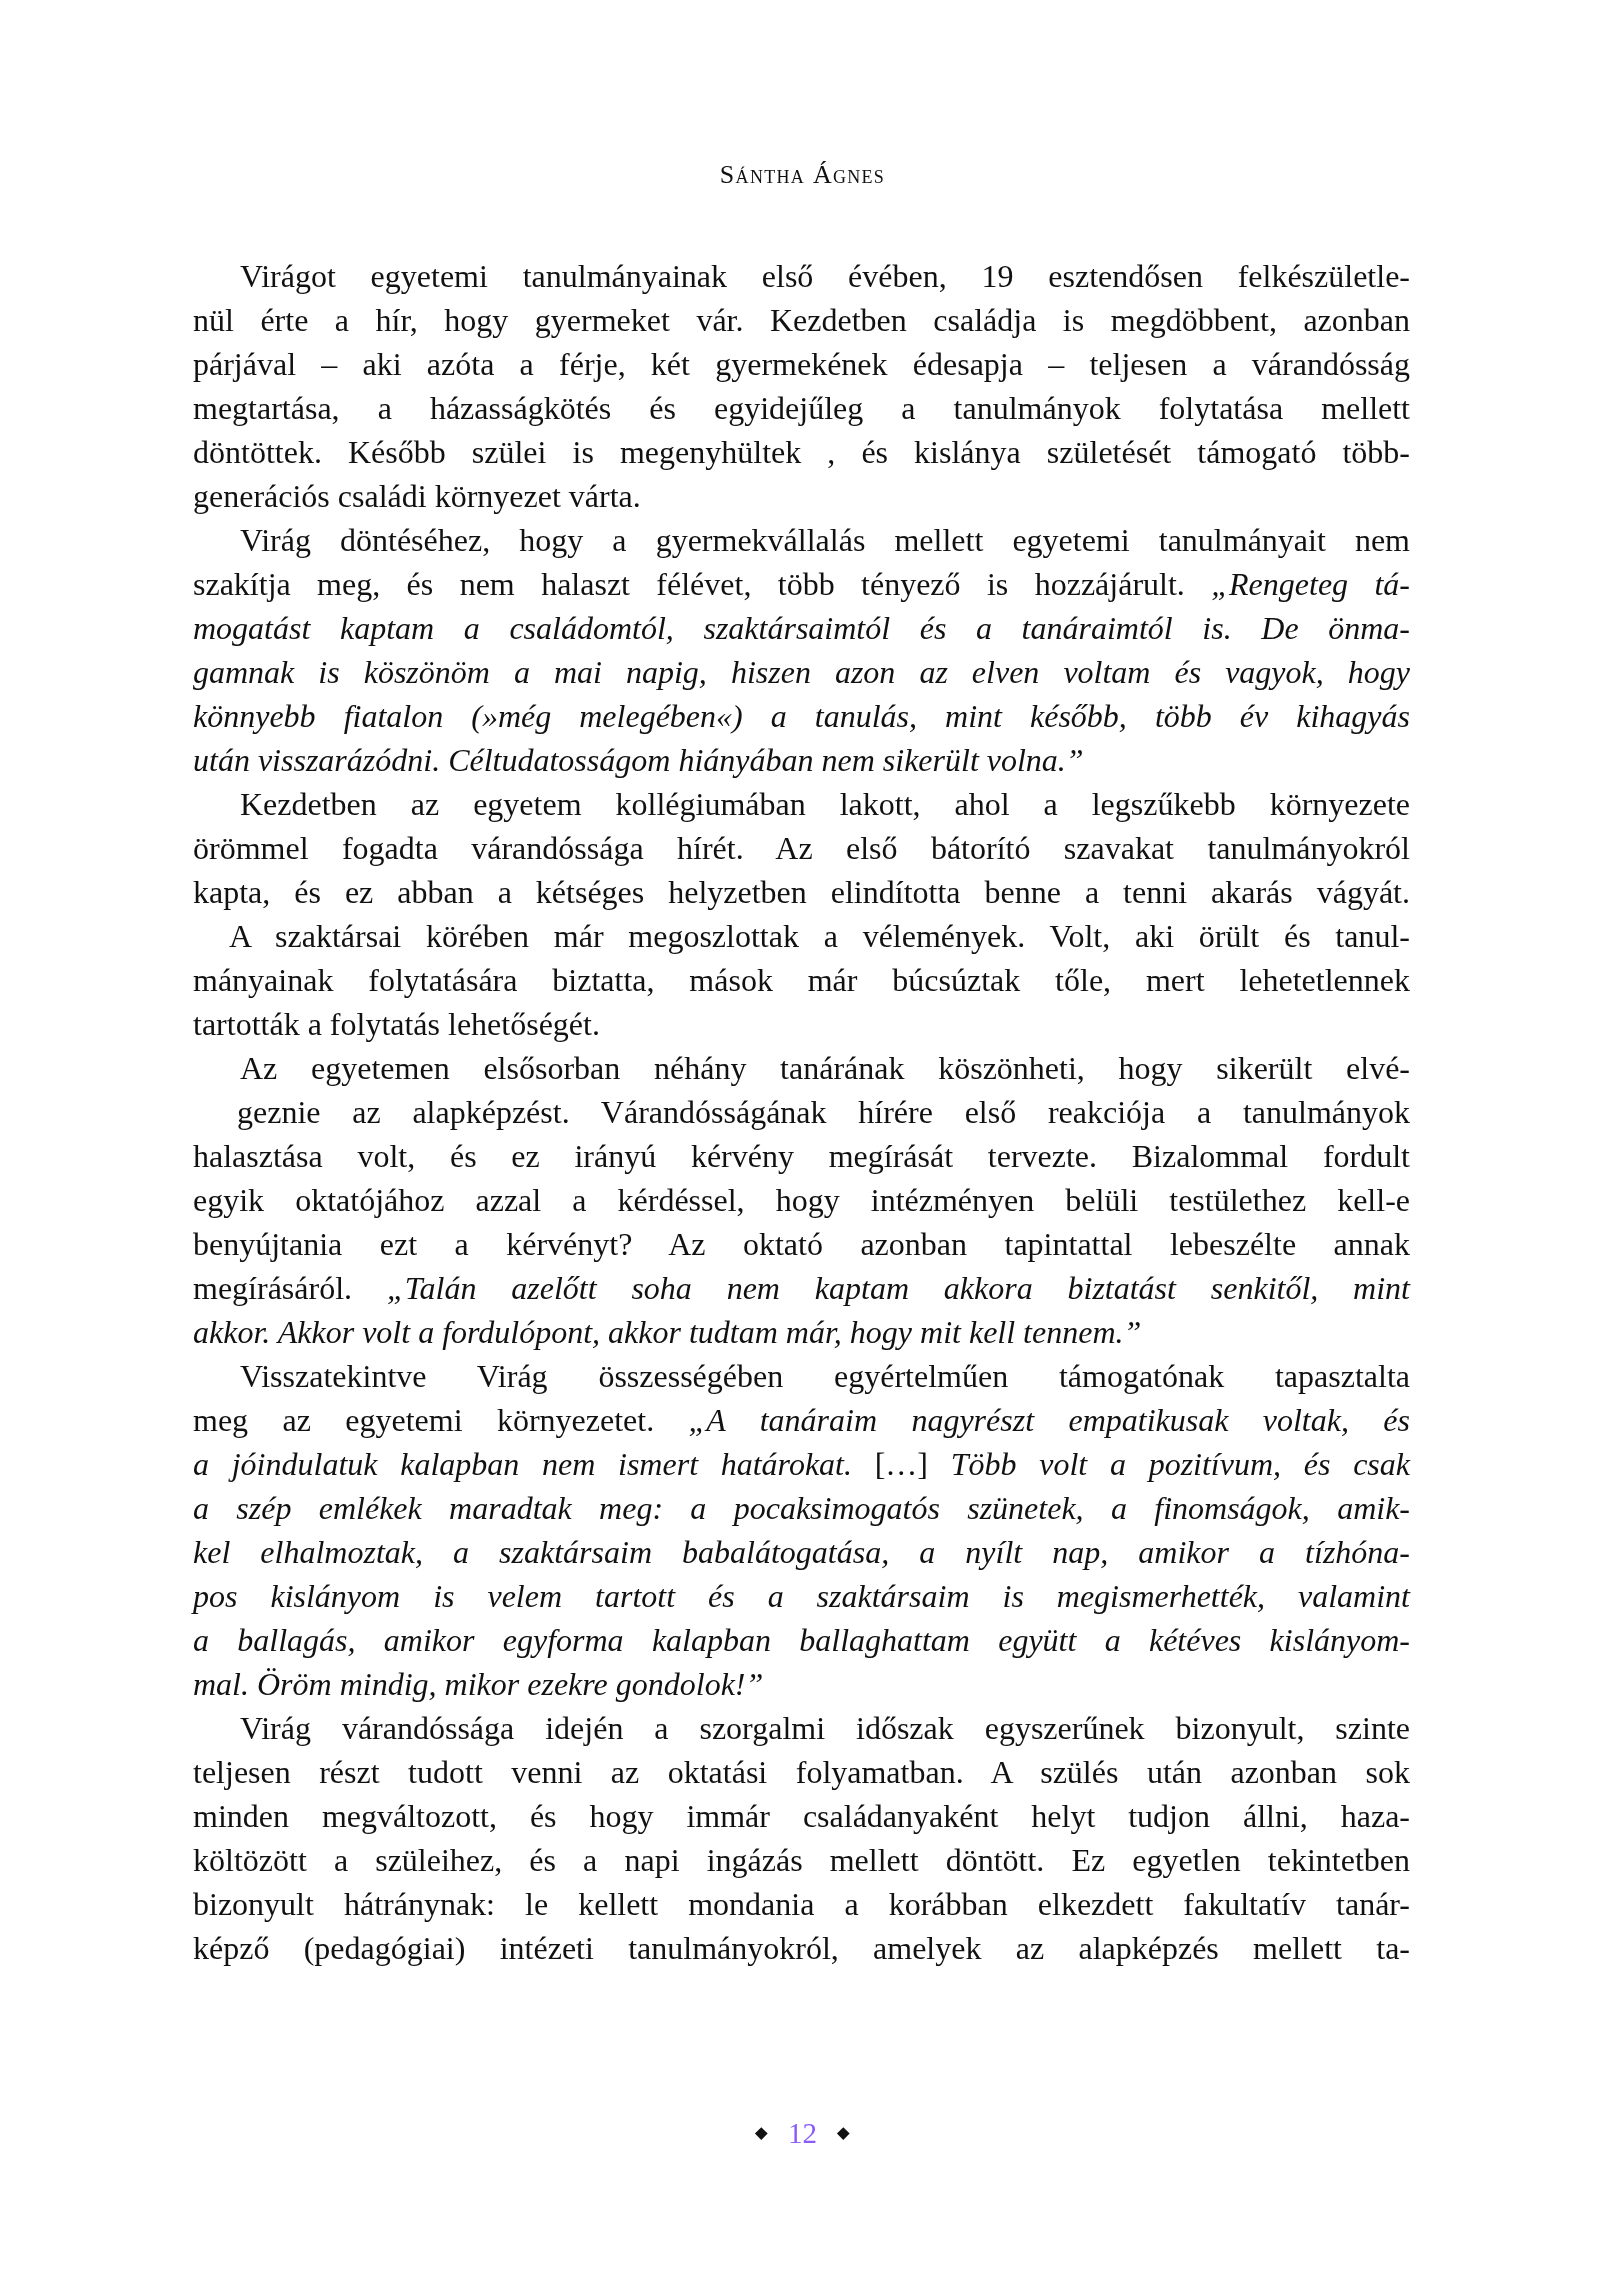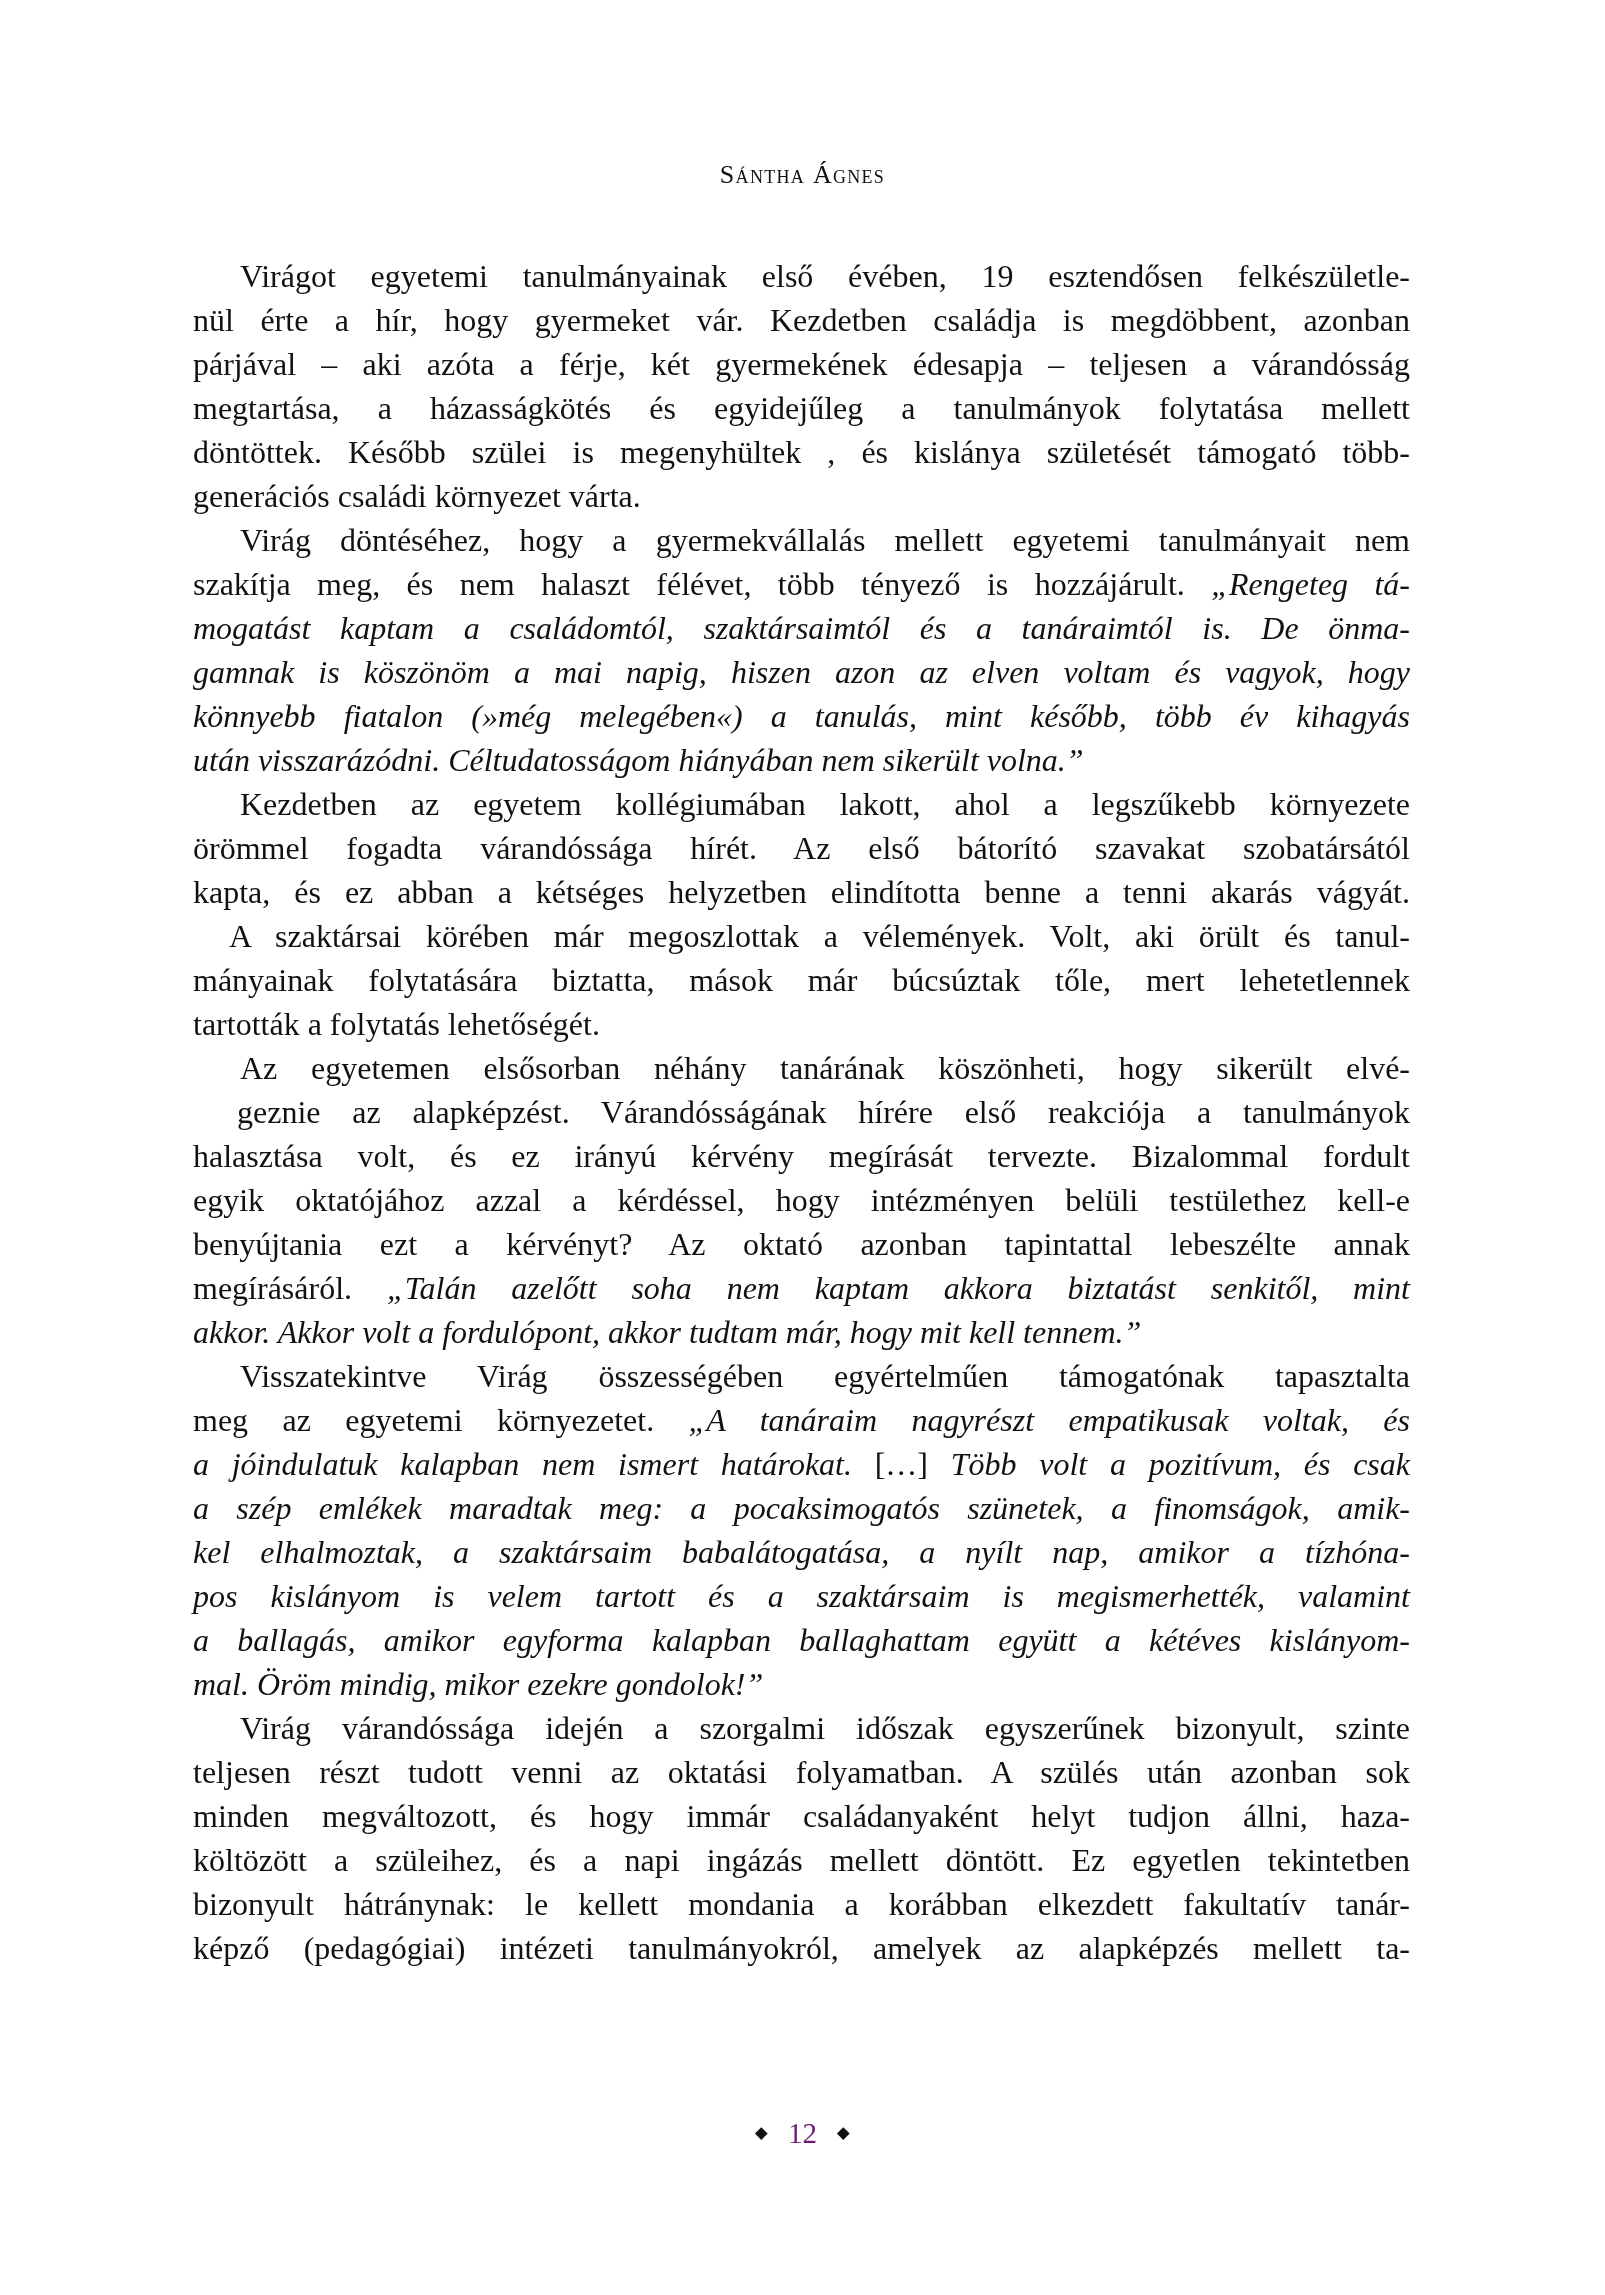--- a/index.html
+++ b/index.html
@@ -14,21 +14,21 @@
     position: absolute; left: 193px; top: 254px; width: 1217px;
     font-family: "Liberation Serif", "DejaVu Serif", serif;
     font-size: 32px; line-height: 44px; color: #111;
   }
   .line { display: block; height: 44px; white-space: nowrap; text-align: justify; text-align-last: justify; }
   .line.last { text-align-last: left; }
   .line.indent { padding-left: 47px; }
   .run-i { font-style: italic; }
   .folio {
     position: absolute; top: 2117px; left: 0; width: 1605px; text-align: center;
-    font-family: "Liberation Serif", "DejaVu Serif", serif; font-size: 29px; color: #701a75;
+    font-family: "Liberation Serif", "DejaVu Serif", serif; font-size: 29px; color: #8b5cf6;
   }
   .folio .bullet { display: inline-block; width: 8.6px; height: 8.6px; background: #111; transform: rotate(45deg); vertical-align: middle; margin: 0 22.4px; position: relative; top: -2.6px; }
 </style>
 </head>
 <body>
 
 <div class="page">
   <div class="running-head">Sántha Ágnes</div>
   <div class="body-text" id="body-text">
       <div>
@@ -42,21 +42,21 @@
       <div>
         <span class="line indent" style="white-space: normal;"><span>Virág döntéséhez, hogy a gyermekvállalás mellett egyetemi tanulmányait nem</span></span>
         <span class="line" style="white-space: normal;"><span>szakítja meg, és nem halaszt félévet, több tényező is hozzájárult. </span><span class="run-i">„Rengeteg tá-</span></span>
         <span class="line" style="white-space: normal;"><span class="run-i">mogatást kaptam a családomtól, szaktársaimtól és a tanáraimtól is. De önma-</span></span>
         <span class="line" style="white-space: normal;"><span class="run-i">gamnak is köszönöm a mai napig, hiszen azon az elven voltam és vagyok, hogy</span></span>
         <span class="line" style="white-space: normal;"><span class="run-i">könnyebb fiatalon (»még melegében«) a tanulás, mint később, több év kihagyás</span></span>
         <span class="line last" style="white-space: nowrap;"><span class="run-i">után visszarázódni. Céltudatosságom hiányában nem sikerült volna.”</span></span>
       </div>
       <div>
         <span class="line indent" style="white-space: normal;"><span>Kezdetben az egyetem kollégiumában lakott, ahol a legszűkebb környezete</span></span>
-        <span class="line" style="white-space: normal;"><span>örömmel fogadta várandóssága hírét. Az első bátorító szavakat szobatársától</span></span>
+        <span class="line" style="white-space: normal;"><span>örömmel fogadta várandóssága hírét. Az első bátorító szavakat tanulmányokról</span></span>
         <span class="line" style="white-space: normal; font-family: Liberation Serif, serif;"><span>kapta, és ez abban a kétséges helyzetben elindította benne a tenni akarás vágyát.</span></span>
         <span class="line" style="white-space: normal; margin-left: 36px;"><span>A szaktársai körében már megoszlottak a vélemények. Volt, aki örült és tanul-</span></span>
         <span class="line" style="white-space: normal;"><span>mányainak folytatására biztatta, mások már búcsúztak tőle, mert lehetetlennek</span></span>
         <span class="line last" style="white-space: nowrap;"><span>tartották a folytatás lehetőségét.</span></span>
       </div>
       <div>
         <span class="line indent" style="white-space: normal;"><span>Az egyetemen elsősorban néhány tanárának köszönheti, hogy sikerült elvé-</span></span>
         <span class="line" style="white-space: normal; margin-left: 44px;"><span>geznie az alapképzést. Várandósságának hírére első reakciója a tanulmányok</span></span>
         <span class="line" style="white-space: normal;"><span>halasztása volt, és ez irányú kérvény megírását tervezte. Bizalommal fordult</span></span>
         <span class="line" style="white-space: normal;"><span>egyik oktatójához azzal a kérdéssel, hogy intézményen belüli testülethez kell-e</span></span>

